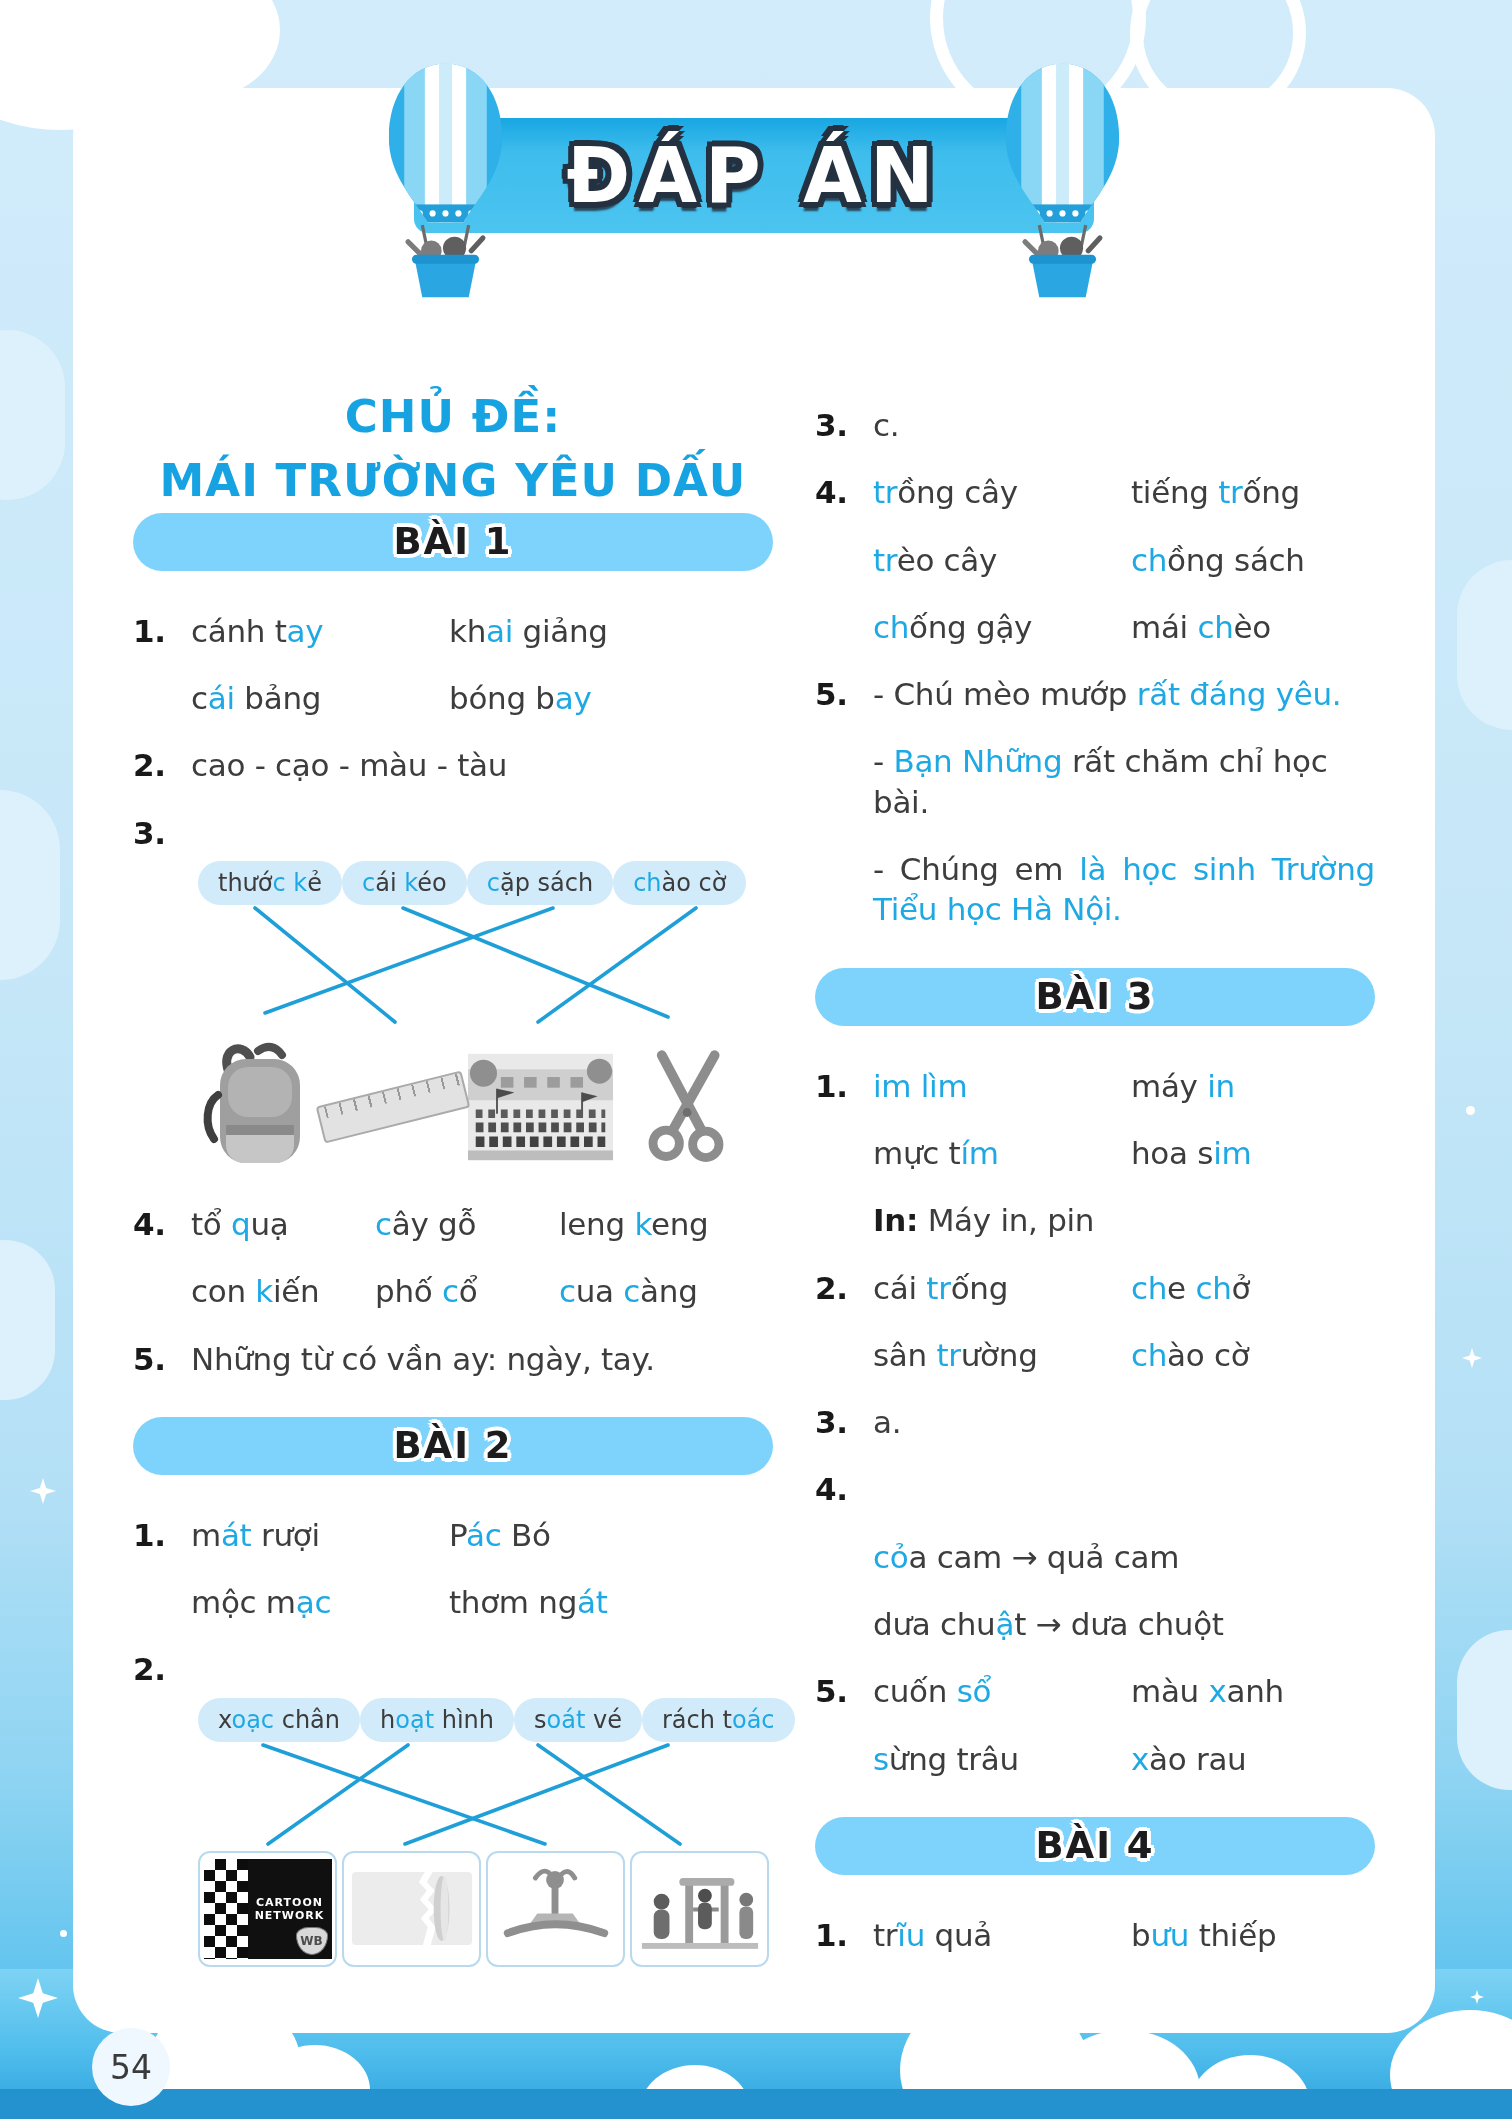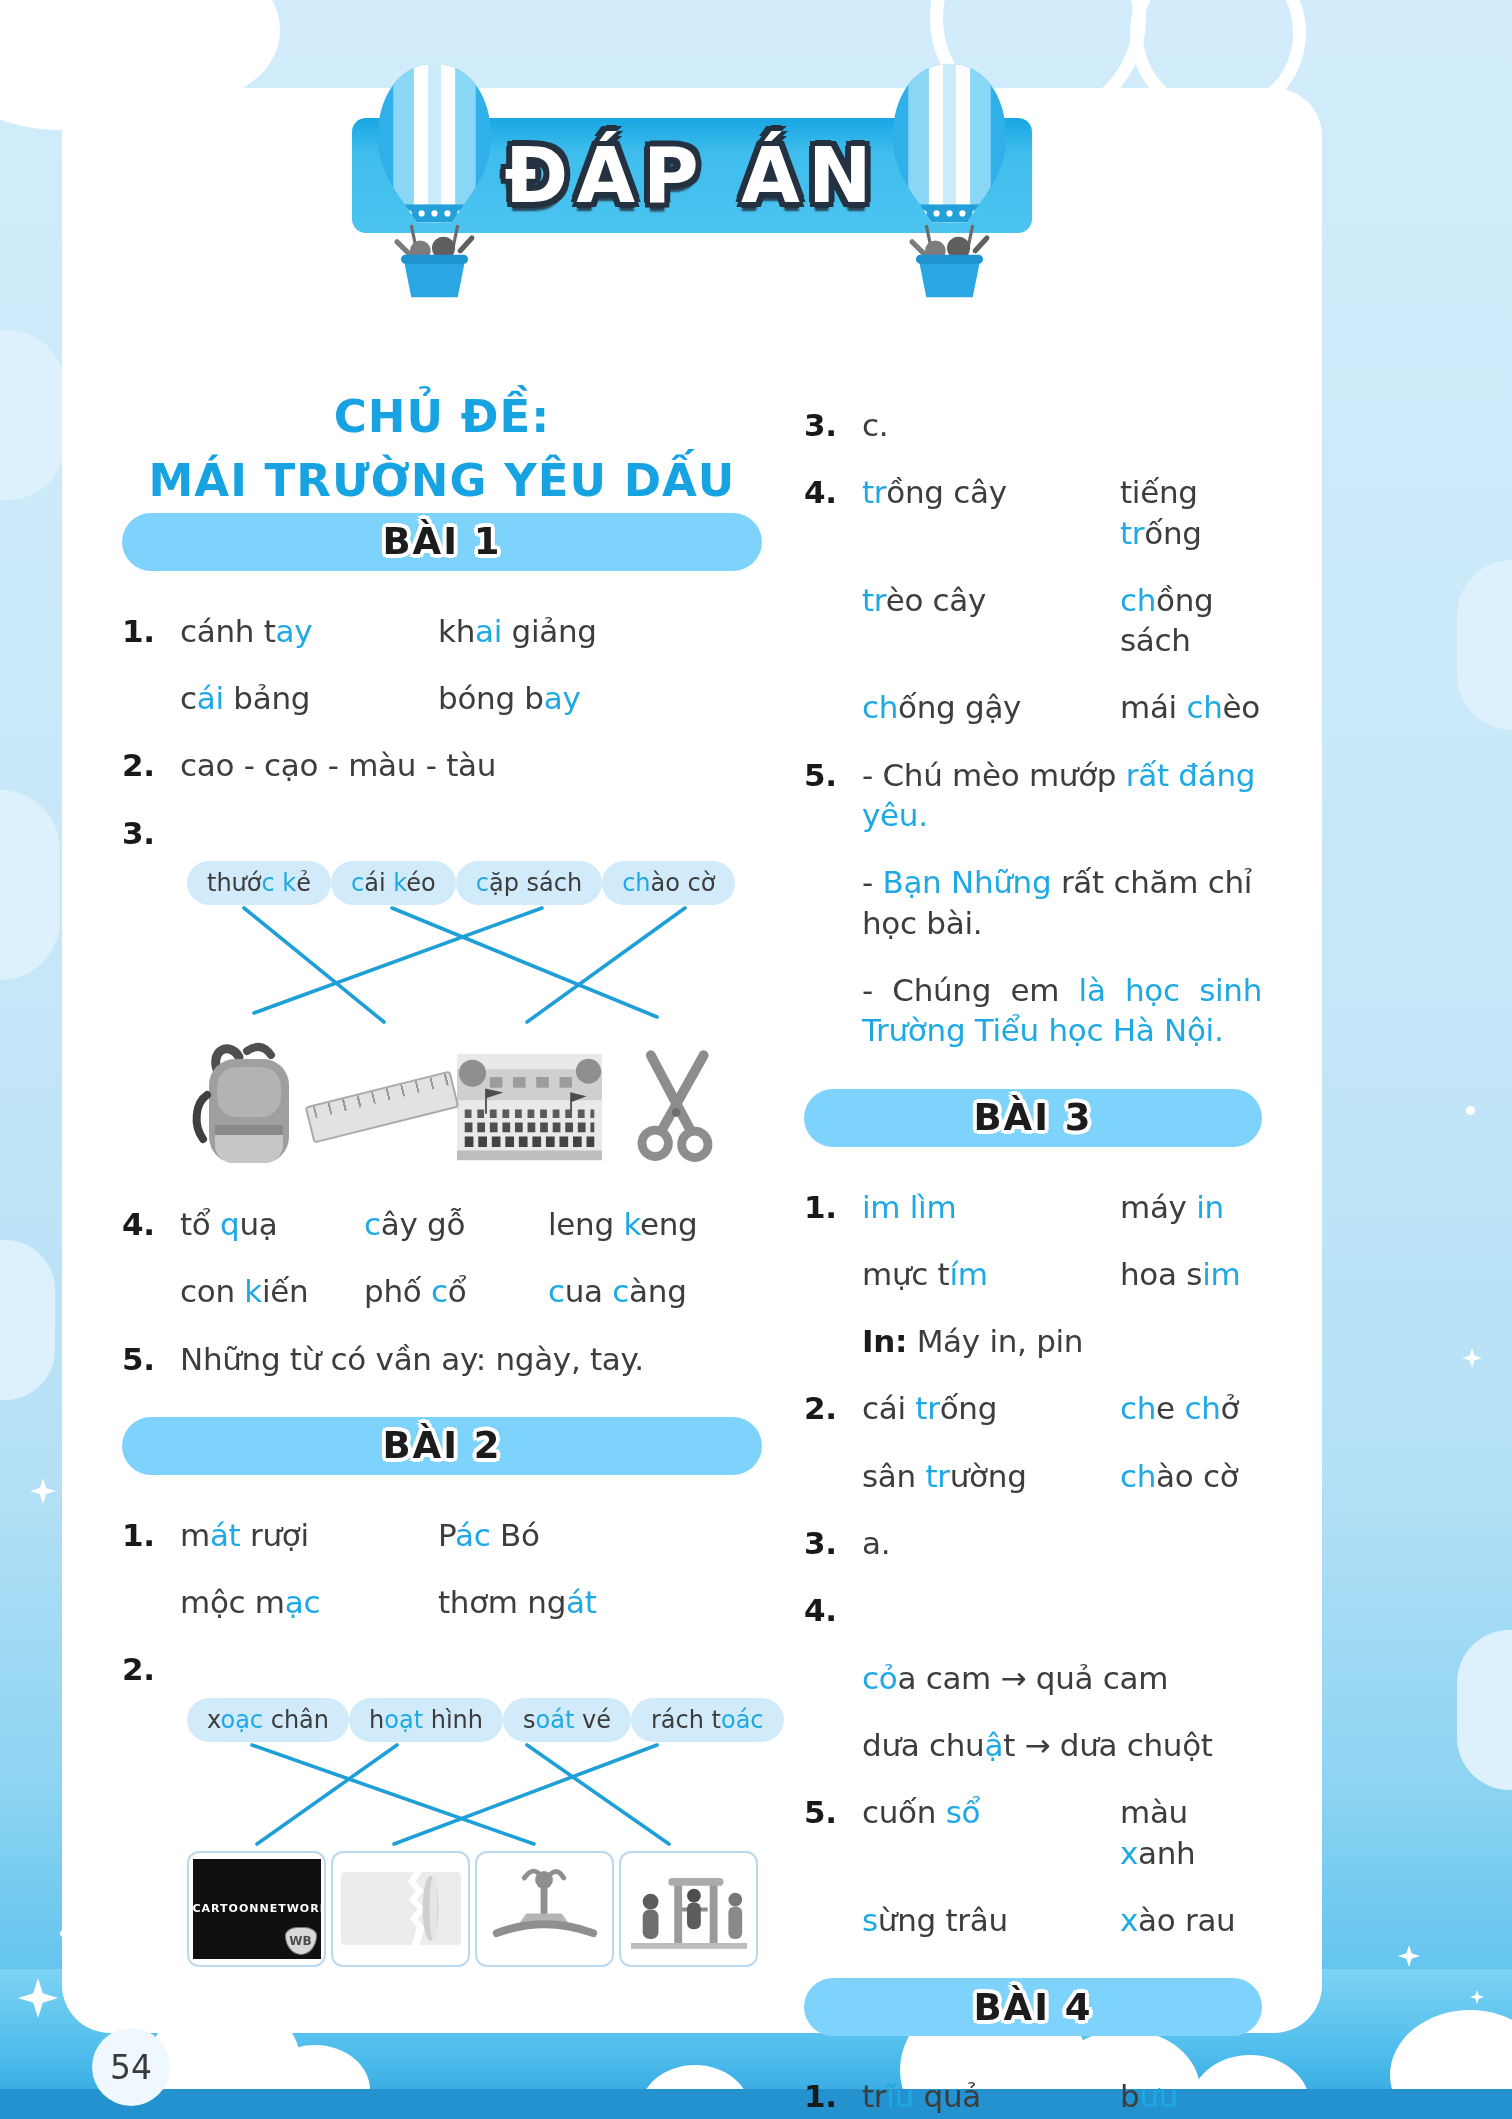--- a/index.html
+++ b/index.html
@@ -11,21 +11,21 @@
   
   .cloud{position:absolute;background:#ffffff;border-radius:50%;}
   .mcloud{position:absolute;background:#ddf1fc;border-radius:120px;}
   .ring{position:absolute;border:13px solid #fff;border-radius:50%;background:transparent;}
   .star{position:absolute;background:#fff;clip-path:polygon(50% 0%,62% 38%,100% 50%,62% 62%,50% 100%,38% 62%,0% 50%,38% 38%);}
   .dot{position:absolute;background:#fff;border-radius:50%;}
   .band{position:absolute;left:0;right:0;bottom:0;height:150px;
     background:linear-gradient(180deg,#7ed3f4 0%,#4fbdec 55%,#2ea2de 100%);}
   .band-dark{position:absolute;left:0;right:0;bottom:0;height:30px;background:#2392cf;}
   
-  .card{position:absolute;left:62px;top:88px;width:1260px;height:1945px;background:#ffffff;border-radius:48px;}
+  .card{position:absolute;left:73px;top:88px;width:1362px;height:1945px;background:#ffffff;border-radius:48px;}
   
   .banner-area{position:relative;height:235px;}
   .banner-bar{position:absolute;left:50%;transform:translateX(-50%);top:30px;width:680px;height:115px;
     border-radius:14px;display:flex;align-items:center;justify-content:center;
     background:linear-gradient(180deg,#18a6e2 0%,#3ebded 30%,#4cc4f0 100%);}
   .banner-title{
     font-size:76px;font-weight:800;color:#ffffff;letter-spacing:8px;
     text-shadow:-5px -5px 0 #243140,5px -5px 0 #243140,-5px 5px 0 #243140,5px 5px 0 #243140,
       0 -6px 0 #243140,0 6px 0 #243140,-6px 0 0 #243140,6px 0 0 #243140,0 9px 2px rgba(36,49,64,.85);}
   .balloon{position:absolute;width:155px;height:245px;top:-28px;}
@@ -59,21 +59,21 @@
   .imgslot{display:flex;align-items:center;justify-content:center;}
   .frame{width:135px;height:112px;border:2px solid #b9d9ec;border-radius:12px;background:#fff;
     display:flex;align-items:center;justify-content:center;margin-right:5px;overflow:hidden;}
   .ruler-wrap{width:150px;height:110px;display:flex;align-items:center;justify-content:center;}
   .ruler{width:168px;height:34px;background:#e2e2e2;border:2px solid #aaaaaa;border-radius:4px;transform:rotate(-14deg);
     background-image:repeating-linear-gradient(90deg,#999 0 2px,transparent 2px 15px);
     background-size:100% 12px;background-repeat:no-repeat;background-position:6px 0;}
   
   .cnlogo{width:128px;height:100px;background:#101010;position:relative;display:flex;}
   .cn-checks{width:44px;height:100%;background:repeating-conic-gradient(#0d0d0d 0% 25%,#fff 0% 50%) 0 0/22px 22px;}
-  .cn-text{flex:1;display:flex;flex-direction:row;align-items:center;justify-content:center;
+  .cn-text{flex:1;display:flex;flex-direction:column;align-items:center;justify-content:center;
     color:#fff;font-size:11px;font-weight:700;letter-spacing:1px;}
   .wb{position:absolute;right:4px;bottom:4px;width:30px;height:26px;background:#d9d9d9;border:1px solid #777;
     border-radius:40% 40% 50% 50%/30% 30% 70% 70%;display:flex;align-items:center;justify-content:center;
     font-size:12px;font-weight:700;color:#4c4c4c;}
   
   .page-num{position:absolute;left:92px;top:2028px;width:78px;height:78px;border-radius:50%;
     background:#eef8fe;display:flex;align-items:center;justify-content:center;
     font-size:33px;color:#3a3a3a;}
 </style>
 </head>

